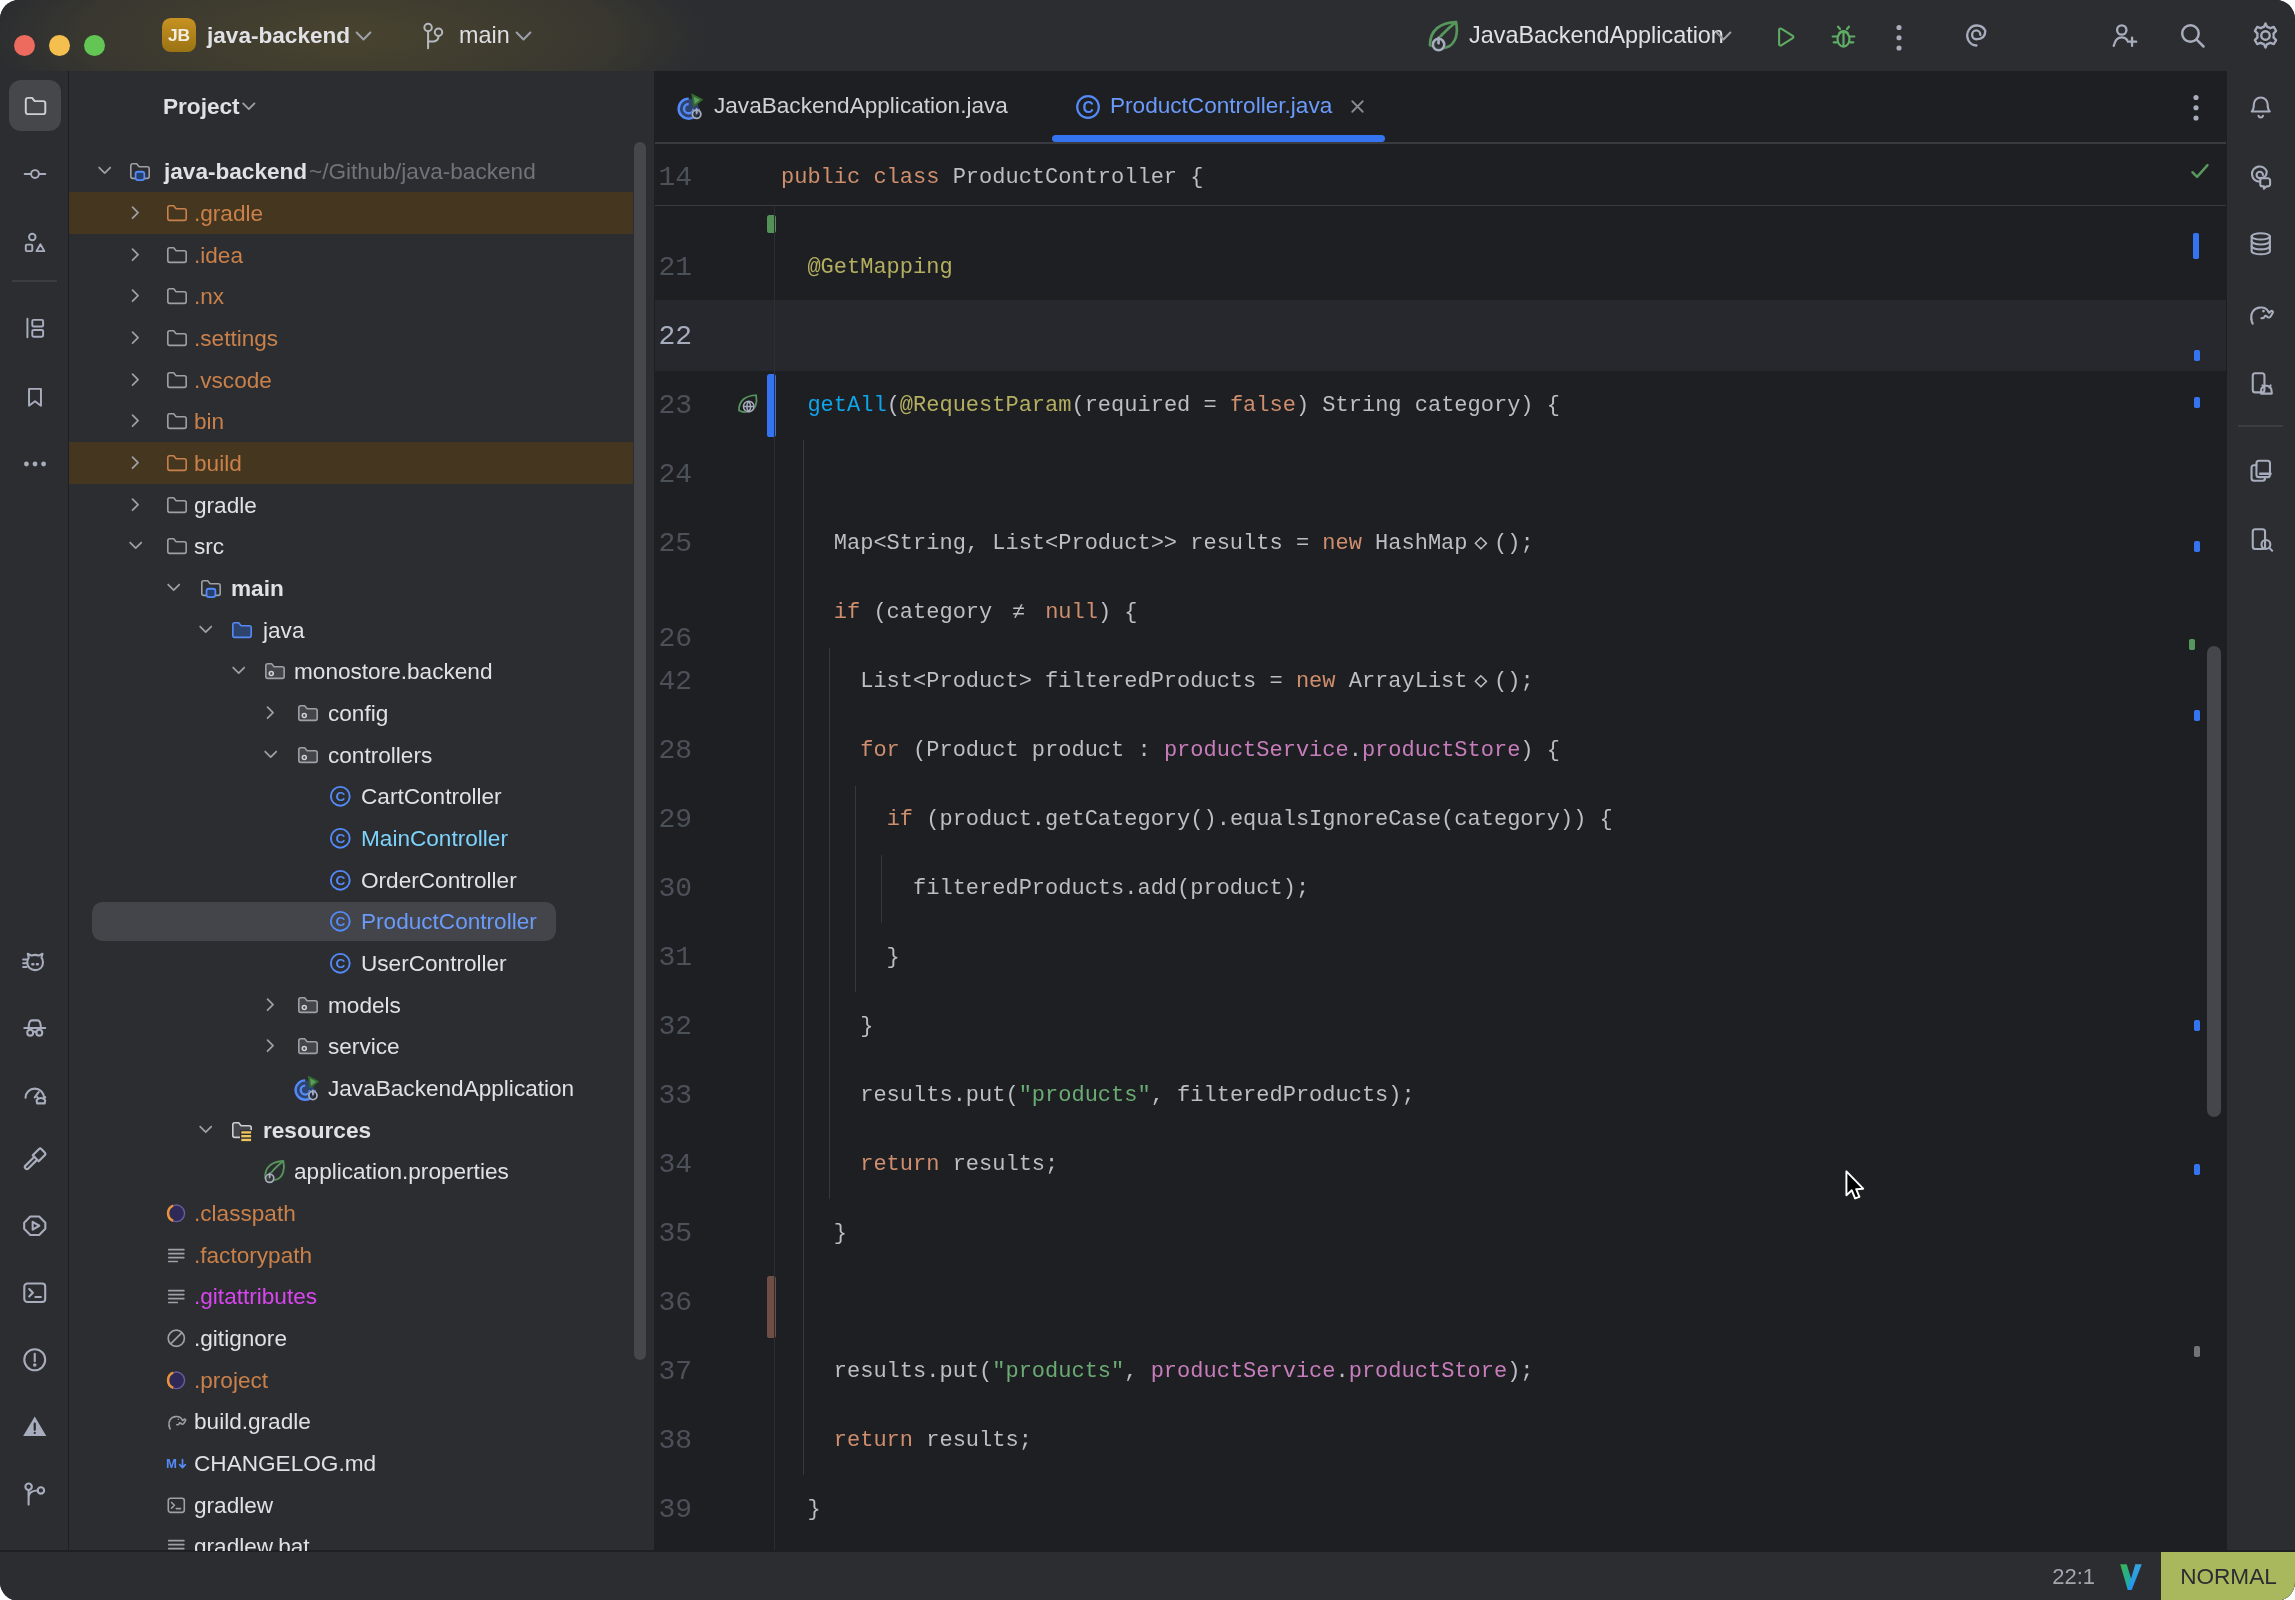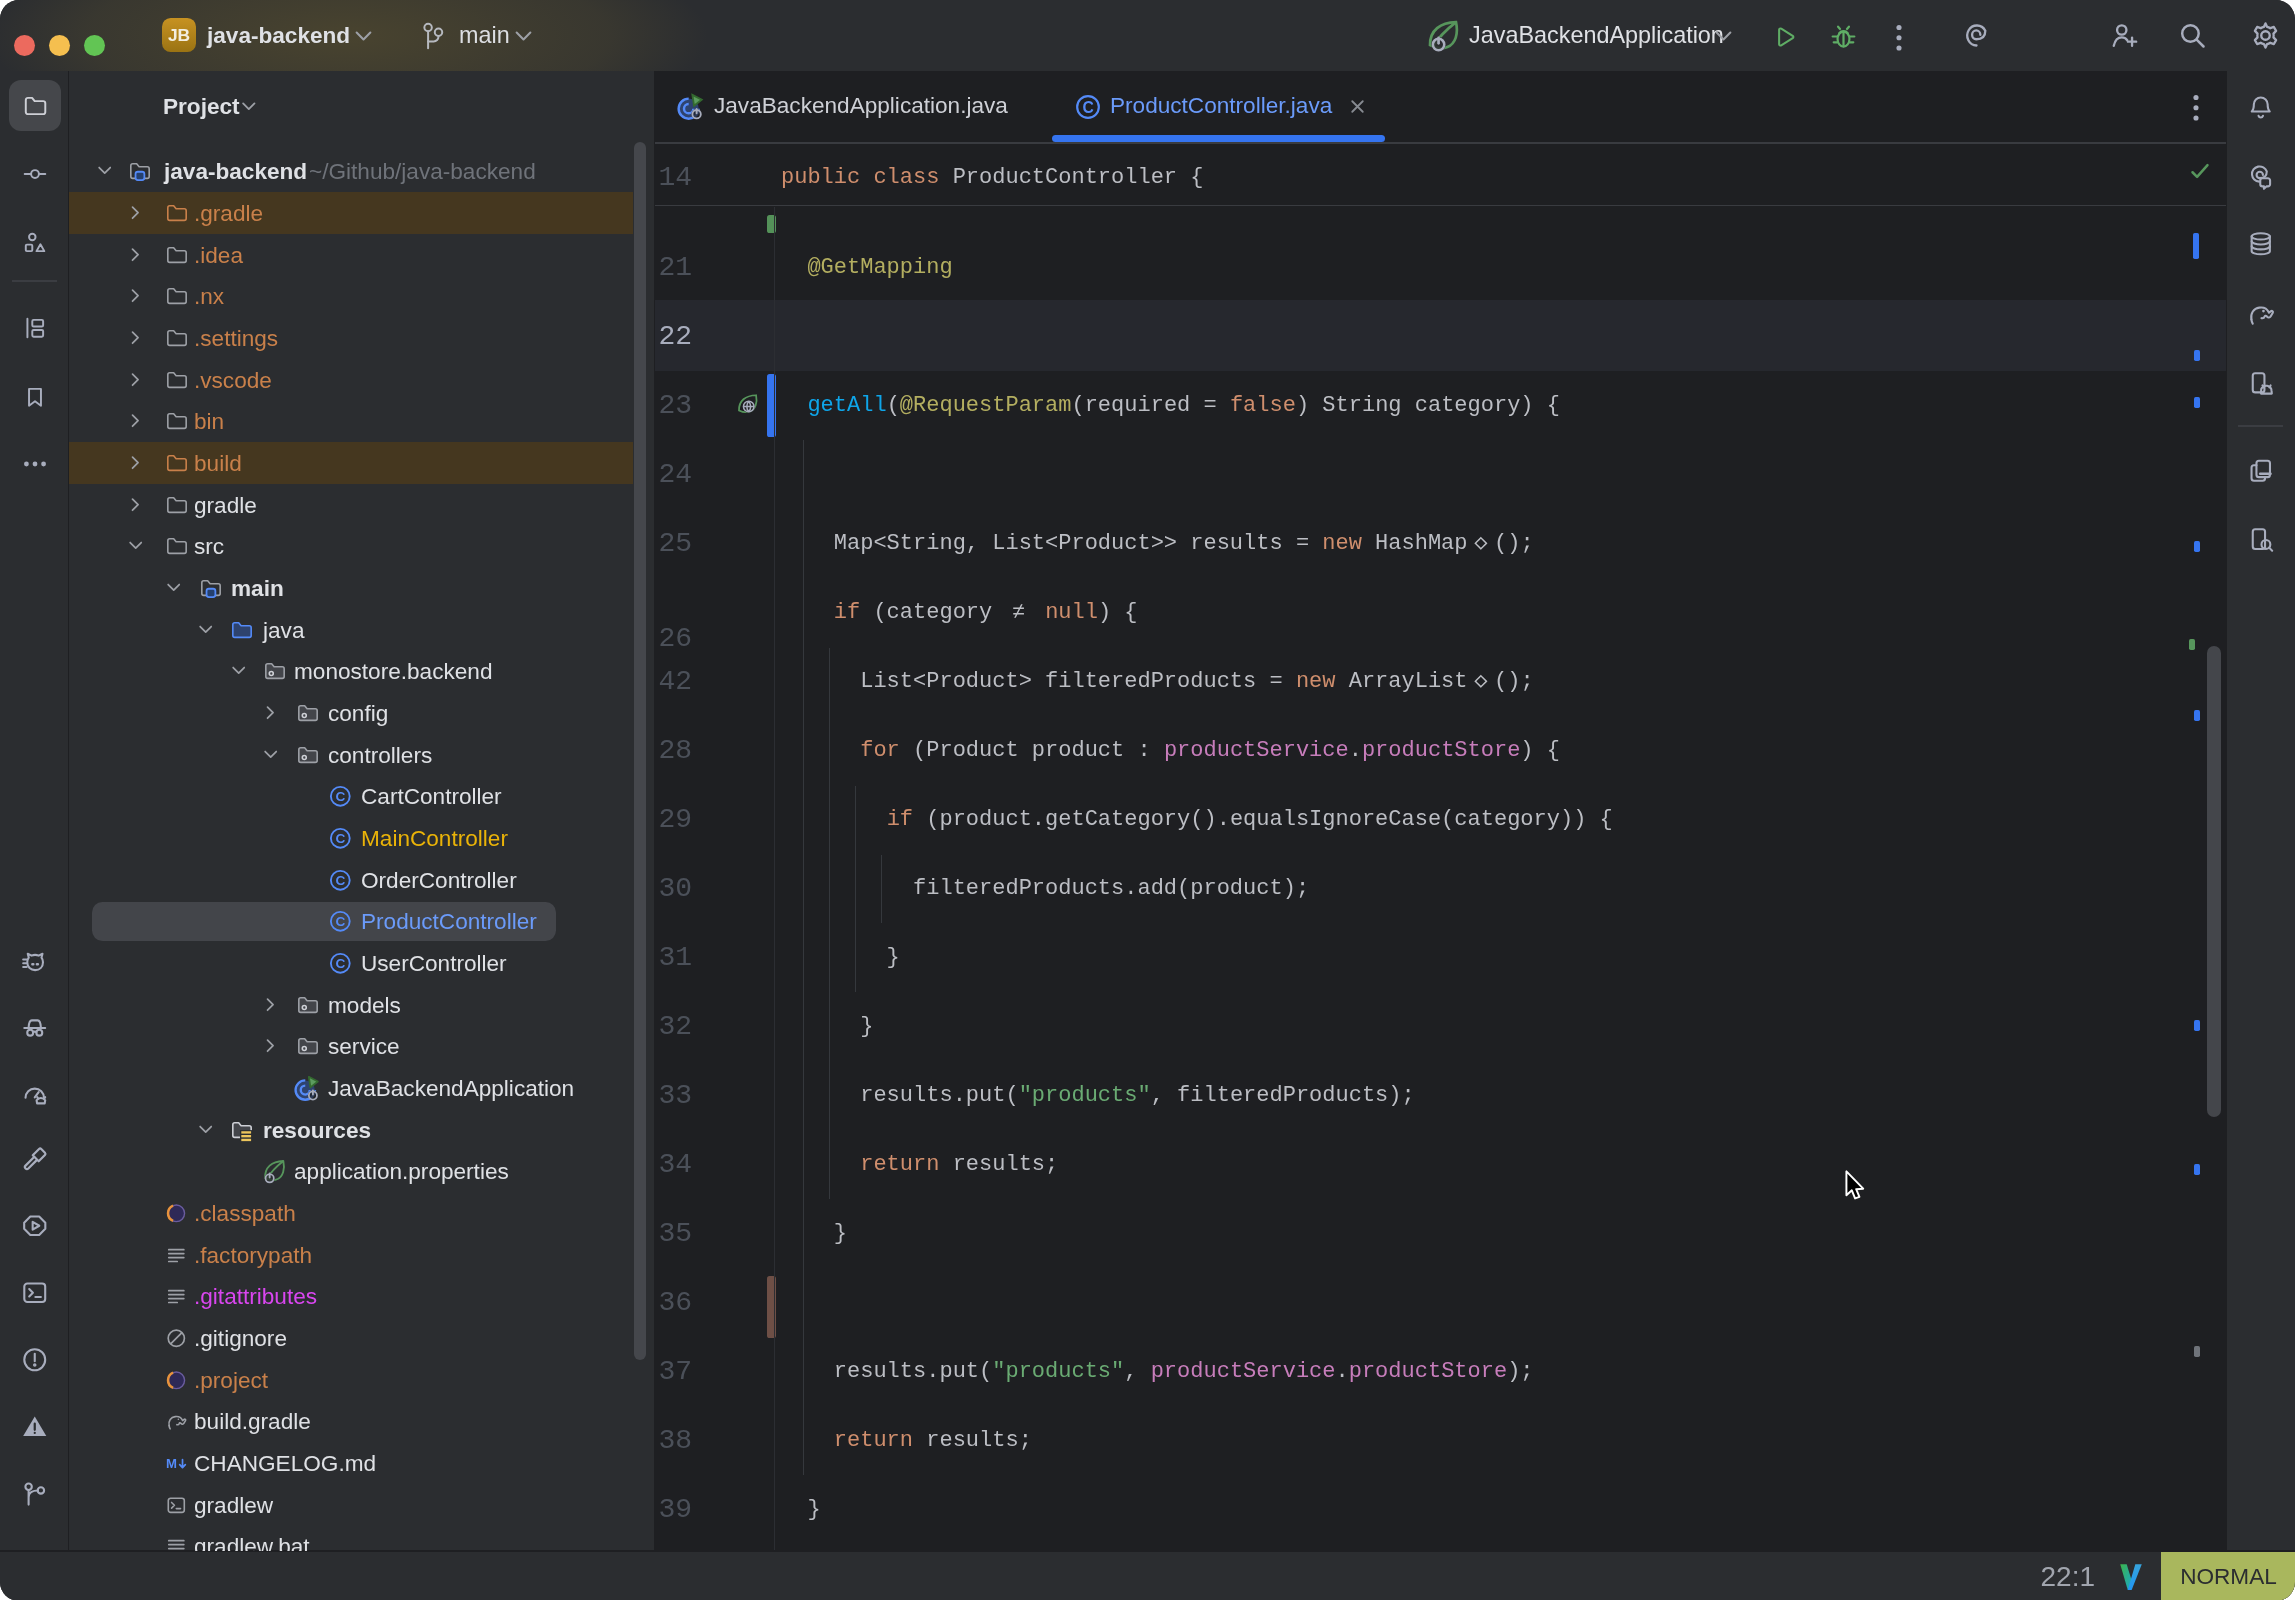--- a/index.html
+++ b/index.html
@@ -361,21 +361,21 @@
           <circle cx="12" cy="12" r="10" stroke="#548AF7" stroke-width="2"></circle>
           <text x="12.2" y="17.2" font-family="Liberation Sans" font-size="14.5" font-weight="bold" fill="#548AF7" text-anchor="middle" stroke="none">C</text>
         </svg>
         <span class="lbl" style="left:292px;color:#DFE1E5;font-weight:normal">CartController</span>
       </div>
       <div class="trow" style="top:817px">
         <svg class="ic" style="left:260px;top:9.6px" viewBox="0 0 24 24" fill="none" stroke-width="1.7" stroke-linejoin="round">
           <circle cx="12" cy="12" r="10" stroke="#548AF7" stroke-width="2"></circle>
           <text x="12.2" y="17.2" font-family="Liberation Sans" font-size="14.5" font-weight="bold" fill="#548AF7" text-anchor="middle" stroke="none">C</text>
         </svg>
-        <span class="lbl" style="left:292px;color:#eab308;font-weight:normal">MainController</span>
+        <span class="lbl" style="left:292px;color:#7dd3fc;font-weight:normal">MainController</span>
       </div>
       <div class="trow" style="top:859px">
         <svg class="ic" style="left:260px;top:9.6px" viewBox="0 0 24 24" fill="none" stroke-width="1.7" stroke-linejoin="round">
           <circle cx="12" cy="12" r="10" stroke="#548AF7" stroke-width="2"></circle>
           <text x="12.2" y="17.2" font-family="Liberation Sans" font-size="14.5" font-weight="bold" fill="#548AF7" text-anchor="middle" stroke="none">C</text>
         </svg>
         <span class="lbl" style="left:292px;color:#DFE1E5;font-weight:normal">OrderController</span>
       </div>
       <div class="trow" style="top:900px">
         <div style="position:absolute;left:22.6px;top:1.7px;width:464px;height:39px;border-radius:10.4px;background:#43454A"></div>
@@ -652,21 +652,21 @@
 <svg class="a" style="left:2246px;top:456px" width="29.5" height="29.5" viewBox="0 0 24 24" fill="none" stroke="#A8ADBD" stroke-width="1.7" stroke-linecap="round" stroke-linejoin="round">
       <rect x="8.5" y="3.8" width="11" height="13.4" rx="2"></rect>
       <path d="M8.5 7.5 h-2 a2 2 0 0 0-2 2 v8.7 a2 2 0 0 0 2 2 h7 a2 2 0 0 0 2-2 v-.6"></path>
       <path d="M11.5 14.5 h8.5" stroke-width="2"></path>
     </svg>
 <svg class="a" style="left:2246px;top:525px" width="29.5" height="29.5" viewBox="0 0 24 24" fill="none" stroke="#A8ADBD" stroke-width="1.7" stroke-linecap="round" stroke-linejoin="round">
       <rect x="5.5" y="3.5" width="10" height="16" rx="2"></rect>
       <circle cx="16.2" cy="15.8" r="3.6"></circle>
       <path d="M18.8 18.4 21.3 20.9"></path>
     </svg>
-<div class="a" style="left:2032px;top:1552px;width:63px;height:49px;line-height:49px;text-align:right;font-size:28px;color:#A1A5AE">22:1</div>
+<div class="a" style="left:2032px;top:1552px;width:63px;height:49px;line-height:49px;text-align:right;font-size:22px;color:#A1A5AE">22:1</div>
 <svg class="a" style="left:2118px;top:1562px" width="26" height="28" viewBox="0 0 24 26">
       <defs>
         <linearGradient id="vg1" x1="0" y1="0" x2="1" y2="1">
           <stop offset="0" stop-color="#3BB54A"></stop>
           <stop offset="1" stop-color="#1AA7C4"></stop>
         </linearGradient>
         <linearGradient id="vg2" x1="0" y1="0" x2="0" y2="1">
           <stop offset="0" stop-color="#36A4DC"></stop>
           <stop offset="1" stop-color="#2196F3"></stop>
         </linearGradient>

